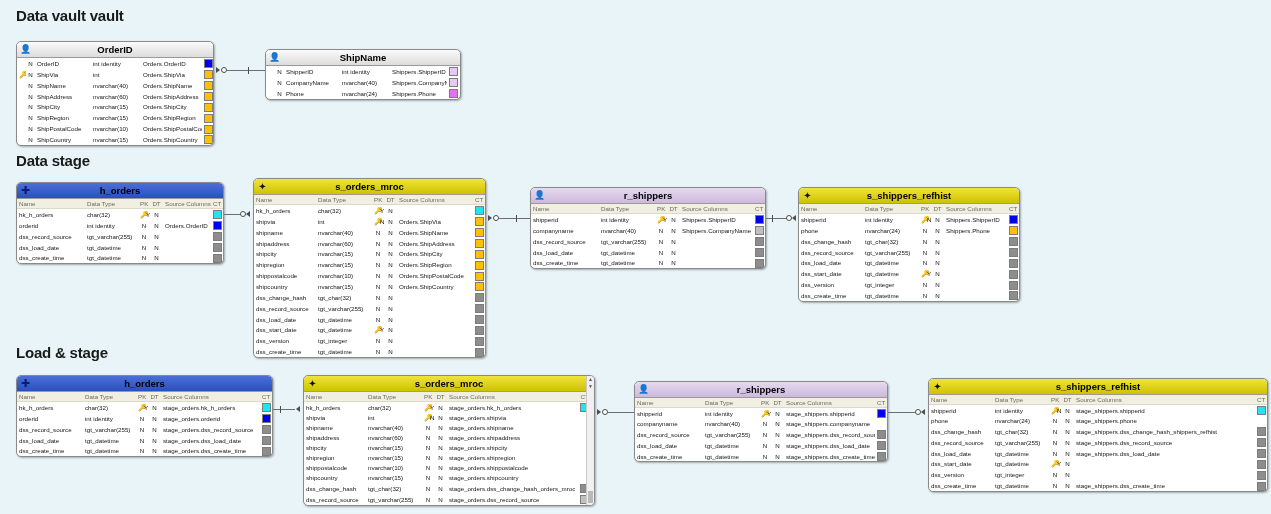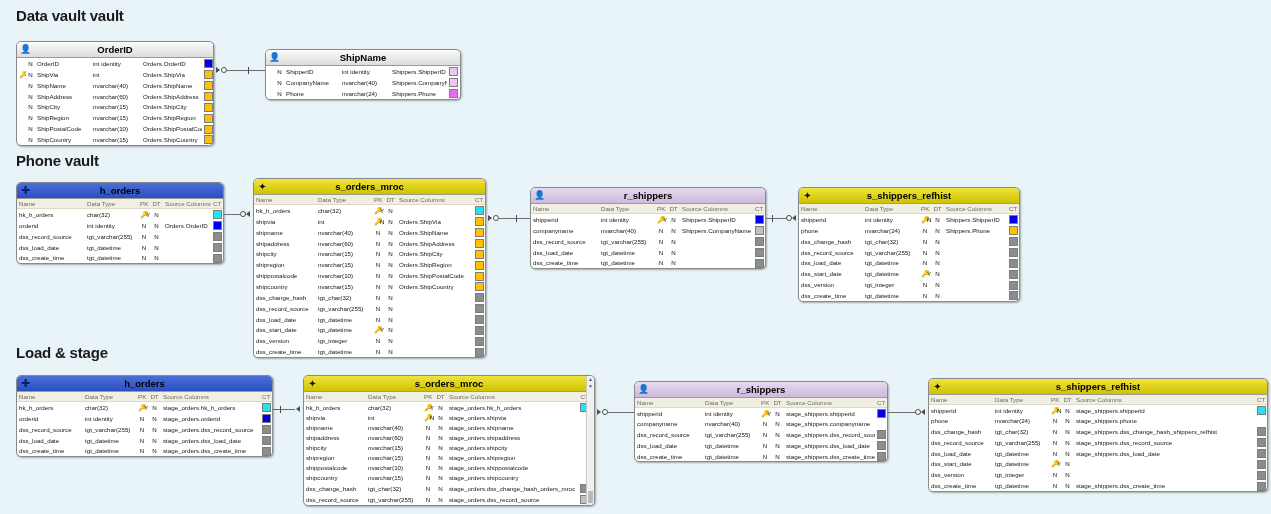--- a/index.html
+++ b/index.html
@@ -121,21 +121,21 @@
   .scrollbar .dn{top:8px;}
   .scrollbar .thumb{position:absolute;left:1px;width:5px;bottom:2px;height:12px;background:#b9b9b9;}
   .person{
     font-size:9px;line-height:9px;
   }
 </style>
 </head>
 <body>
 
 <div class="section-title" style="left:16px;top:7px;">Data vault vault</div>
-<div class="section-title" style="left:16px;top:152px;">Phone vault</div>
+<div class="section-title" style="left:16px;top:152px;">Data stage</div>
 <div class="section-title" style="left:16px;top:344px;">Load &amp; stage</div>
 
 <div class="tbl" id="t-orders" style="left:16px;top:41px;width:198px;">
     <div class="hdr hdr-grey">
       <span class="ticon">
         <span class="person" style="color:#3a6ea5;">👤</span>
       </span>
       <span class="ttl">OrderID</span>
     </div>
     <table class="grid">

